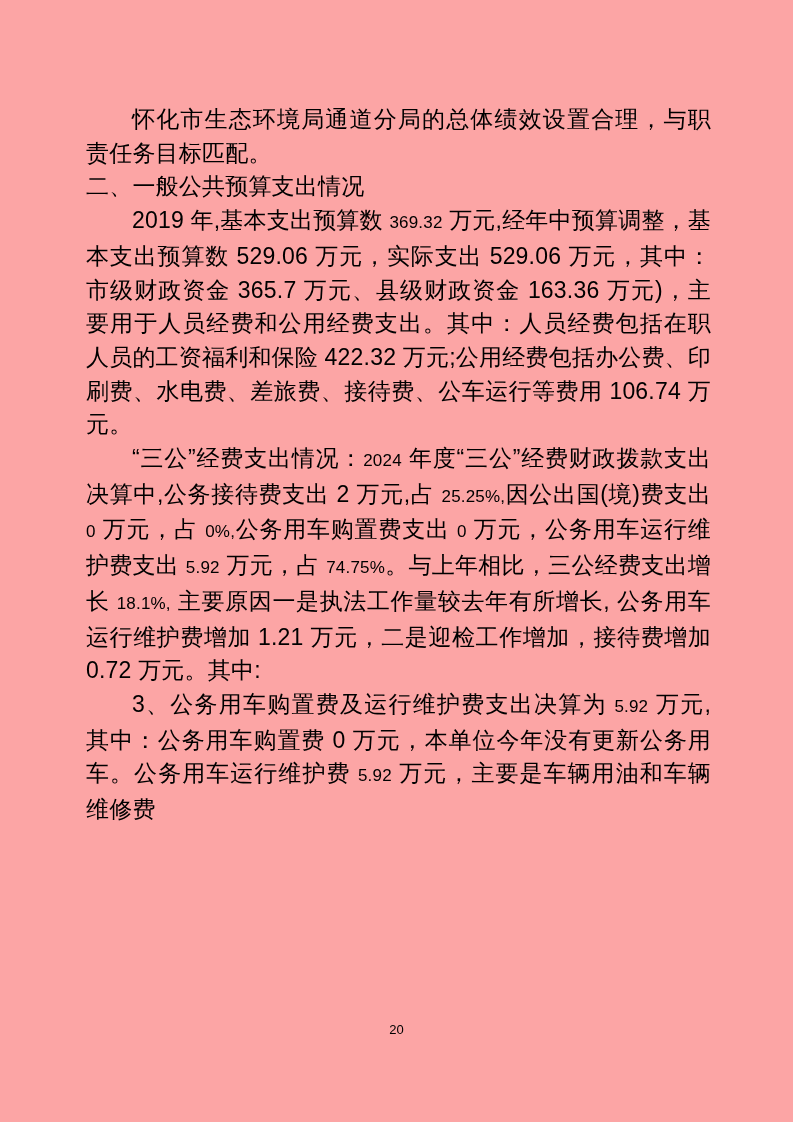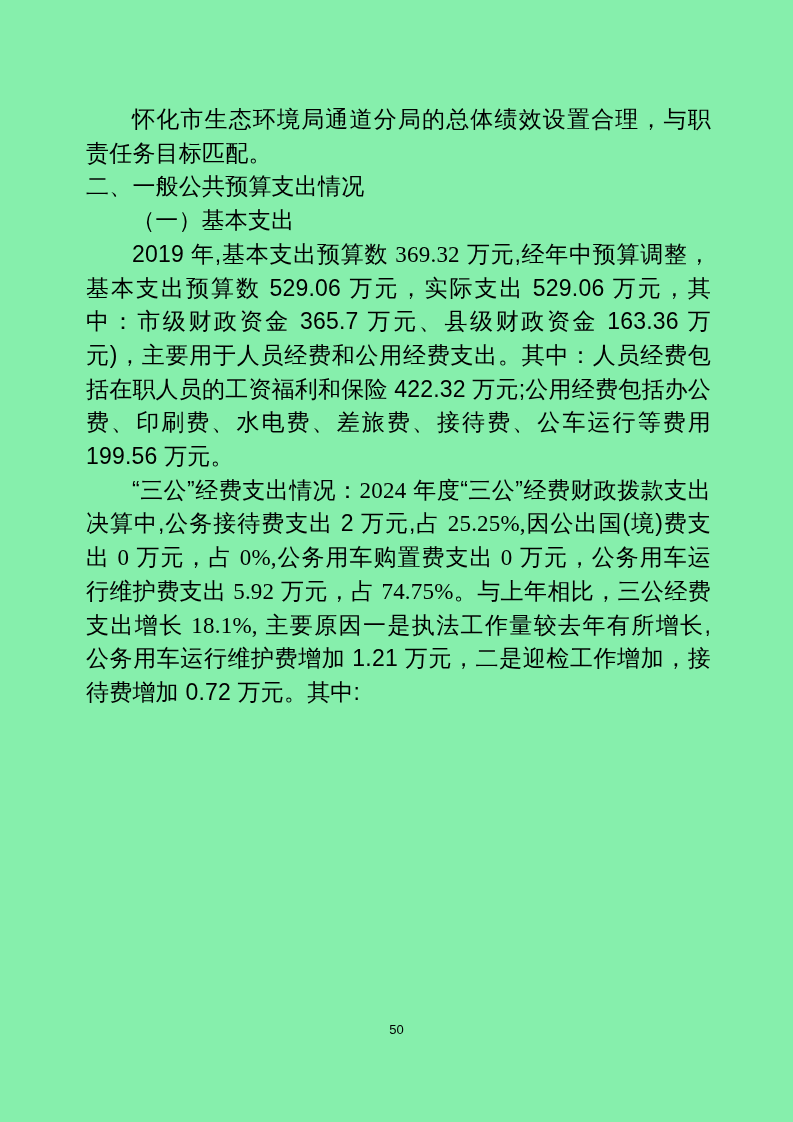--- a/index.html
+++ b/index.html
@@ -4,21 +4,21 @@
 <style>
   html, body {
     margin: 0;
     padding: 0;
     background: #ffffff;
   }
   .page {
     position: relative;
     width: 793px;
     height: 1122px;
-    background: #86efac;
+    background: #fca5a5;
     overflow: hidden;
   }
   .content {
     position: absolute;
     left: 86px;
     top: 103px;
     width: 625px;
     text-align: justify;
     text-justify: inter-ideograph;
   }
@@ -31,39 +31,39 @@
     color: #000000;
     letter-spacing: 0.2px;
   }
   .content p.indent {
     text-indent: 46px;
   }
   .content p.heading {
     font-weight: normal;
   }
   .seg-serif {
-    font-family: Liberation Serif, serif;
-    font-size: 23px;
+    font-family: Liberation Sans, sans-serif;
+    font-size: 17px;
   }
   .page-number {
     position: absolute;
     top: 1022px;
     left: 0;
     width: 100%;
     text-align: center;
     font-family: "Liberation Sans", "DejaVu Sans", sans-serif;
     font-size: 13px;
     color: #000000;
   }
 </style>
 </head>
 <body>
 
 <div class="page">
   <div class="content" id="document-content">
       <p class="body indent"><span>怀化市生态环境局通道分局的总体绩效设置合理，与职责任务目标匹配。</span></p>
       <p class="heading"><span>二、一般公共预算支出情况</span></p>
-      <p class="body indent"><span>（一）基本支出</span></p>
-      <p class="body indent"><span>2019 年,基本支出预算数 </span><span class="seg-serif">369.32</span><span> 万元,经年中预算调整，基本支出预算数 529.06 万元，实际支出 529.06 万元，其中：市级财政资金 365.7 万元、县级财政资金 163.36 万元)，主要用于人员经费和公用经费支出。其中：人员经费包括在职人员的工资福利和保险 422.32 万元;公用经费包括办公费、印刷费、水电费、差旅费、接待费、公车运行等费用 199.56 万元。</span></p>
+      <p class="body indent"><span>2019 年,基本支出预算数 </span><span class="seg-serif">369.32</span><span> 万元,经年中预算调整，基本支出预算数 529.06 万元，实际支出 529.06 万元，其中：市级财政资金 365.7 万元、县级财政资金 163.36 万元)，主要用于人员经费和公用经费支出。其中：人员经费包括在职人员的工资福利和保险 422.32 万元;公用经费包括办公费、印刷费、水电费、差旅费、接待费、公车运行等费用 106.74 万元。</span></p>
       <p class="body indent"><span>“三公”经费支出情况：</span><span class="seg-serif">2024</span><span> 年度“三公”经费财政拨款支出决算中,公务接待费支出 2 万元,占 </span><span class="seg-serif">25.25%,</span><span>因公出国(境)费支出 </span><span class="seg-serif">0</span><span> 万元，占 </span><span class="seg-serif">0%,</span><span>公务用车购置费支出 </span><span class="seg-serif">0</span><span> 万元，公务用车运行维护费支出 </span><span class="seg-serif">5.92</span><span> 万元，占 </span><span class="seg-serif">74.75%</span><span>。与上年相比，三公经费支出增长 </span><span class="seg-serif">18.1%,</span><span> 主要原因一是执法工作量较去年有所增长, 公务用车运行维护费增加 1.21 万元，二是迎检工作增加，接待费增加 0.72 万元。其中:</span></p>
+      <p class="body indent"><span>3、公务用车购置费及运行维护费支出决算为 </span><span class="seg-serif">5.92</span><span> 万元, 其中：公务用车购置费 0 万元，本单位今年没有更新公务用车。公务用车运行维护费 </span><span class="seg-serif">5.92</span><span> 万元，主要是车辆用油和车辆维修费</span></p>
     </div>
-  <div class="page-number">50</div>
+  <div class="page-number">20</div>
 </div>
 
 </body></html>

